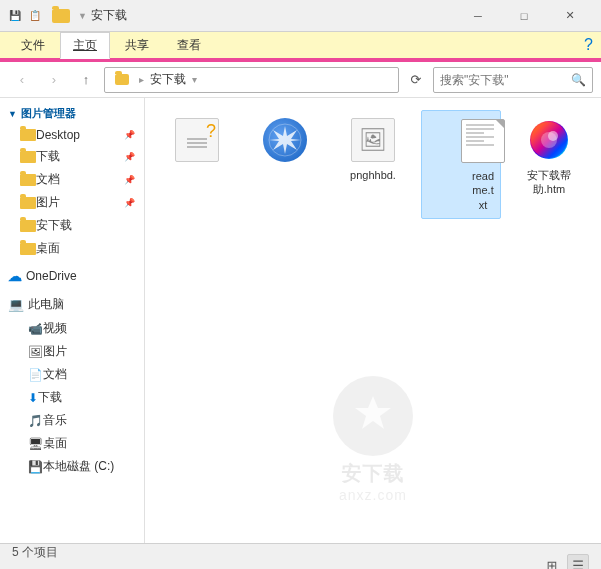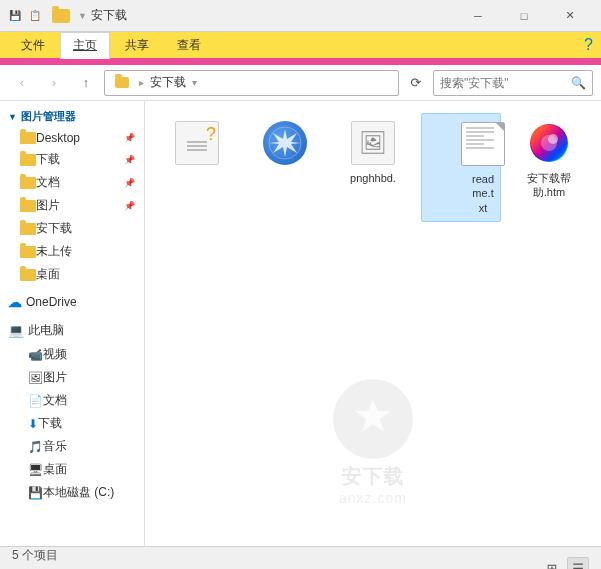--- a/index.html
+++ b/index.html
@@ -73,22 +73,22 @@
       justify-content: center;
       font-size: 11px;
       color: #555;
       cursor: pointer;
       background: transparent;
       border: none;
     }
 
     
     .ribbon {
-      background: #fde047;
-      border-bottom: 7px solid #ec4899;
+      background: #fef9c3;
+      border-bottom: 4px solid #ec4899;
     }
     .ribbon-tabs {
       display: flex;
       padding: 0 8px;
       height: 26px;
       align-items: flex-end;
     }
     .ribbon-tab {
       padding: 4px 12px;
       font-size: 12px;
@@ -542,24 +542,20 @@
       <span class="sidebar-pin">📌</span>
     </div>
     <div class="sidebar-item">
       <div class="icon-folder"></div>
       <span>图片</span>
       <span class="sidebar-pin">📌</span>
     </div>
     <div class="sidebar-item">
       <div class="icon-folder"></div>
       <span>安下载</span>
-    </div>
-    <div class="sidebar-item">
-      <div class="icon-folder"></div>
-      <span>未上传</span>
     </div>
     <div class="sidebar-item">
       <div class="icon-folder"></div>
       <span>桌面</span>
     </div>
 
     <div class="sidebar-section-header" style="margin-top:4px">
       <span style="color:#0078d7;font-size:14px">☁</span>
       <span style="color:#333;font-weight:400;font-size:12px">OneDrive</span>
     </div>

